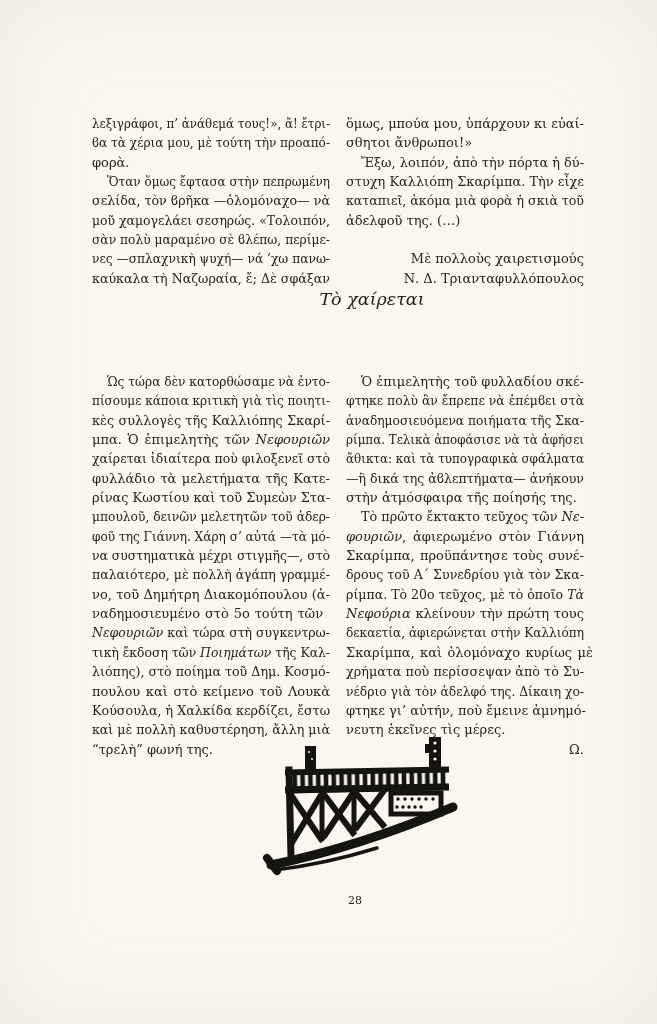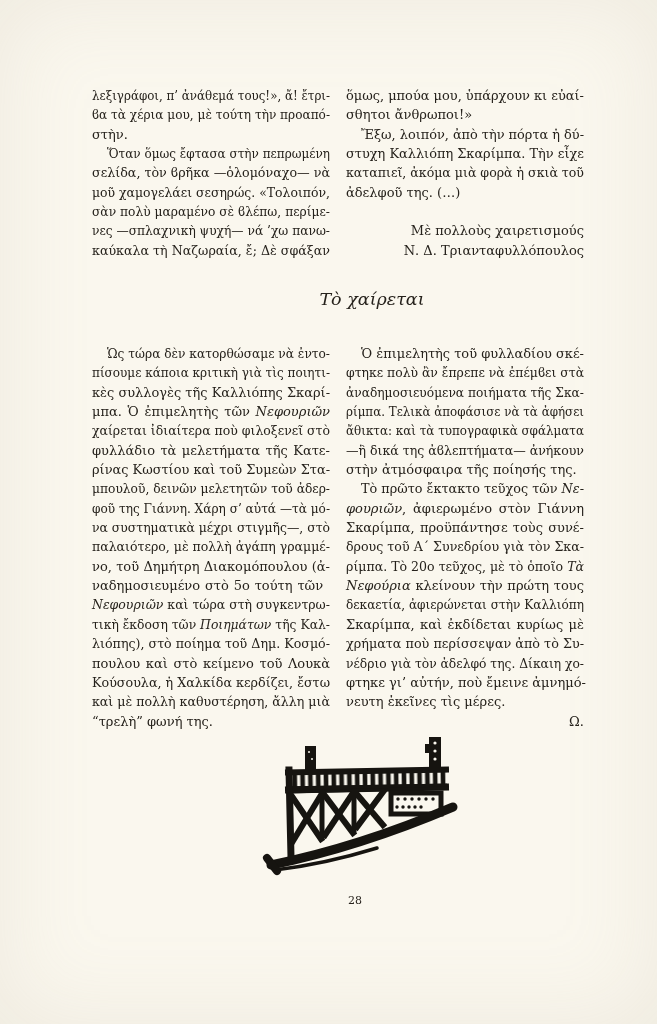--- a/index.html
+++ b/index.html
@@ -9,21 +9,21 @@
     margin:0 auto;
     background:#faf7ee;
     box-shadow:inset 0 0 90px rgba(190,178,155,.18);
     font-family:"DejaVu Serif","Liberation Serif",serif;
     color:#26221c;
     overflow:hidden;
   }
   .cols{position:absolute;left:92px;width:492px;display:flex;gap:16px;}
   .cols.top{top:86px;}
   .cols.body{top:344px;}
-  .col{width:238px;}
+  .col{width:238px;margin-top:28px;}
   .tl{height:19.35px;line-height:19.35px;font-size:13px;white-space:nowrap;overflow:visible;}
   .tl.indent{padding-left:15px;}
   .tl.right{text-align:right;text-decoration:underline;}
   .fit{display:inline-block;white-space:nowrap;}
   .closing{margin-top:19.35px;}
   .heading{
     position:absolute;top:287px;left:126px;width:492px;
     text-align:center;font-style:italic;font-size:17.5px;line-height:24px;
   }
   .pageno{position:absolute;top:891px;left:348px;font-size:11px;line-height:20px;}
@@ -32,21 +32,21 @@
 </style>
 </head>
 <body>
 
 <div class="page">
 
   <div class="cols top">
     <div class="col">
         <div class="tl"><span class="fit" style="transform-origin: left center; transform: scaleX(0.911932);">λεξιγράφοι, π’ ἀνάθεμά τους!», ἄ! ἔτρι-</span></div>
         <div class="tl"><span class="fit" style="transform-origin: left center; transform: scaleX(0.931621);">ϐα τὰ χέρια μου, μὲ τούτη τὴν προαπό-</span></div>
-        <div class="tl end"><span class="fit">στὴν.</span></div>
+        <div class="tl end"><span class="fit">φορὰ.</span></div>
         <div class="tl indent"><span class="fit" style="transform-origin: left center; transform: scaleX(0.923395);">Ὅταν ὅμως ἔφτασα στὴν πεπρωμένη</span></div>
         <div class="tl"><span class="fit" style="transform-origin: left center; transform: scaleX(0.974287);">σελίδα, τὸν ϐρῆκα —ὁλομόναχο— νὰ</span></div>
         <div class="tl"><span class="fit" style="transform-origin: left center; transform: scaleX(0.956544);">μοῦ χαμογελάει σεσηρώς. «Τολοιπόν,</span></div>
         <div class="tl"><span class="fit" style="transform-origin: left center; transform: scaleX(0.942341);">σὰν πολὺ μαραμένο σὲ ϐλέπω, περίμε-</span></div>
         <div class="tl"><span class="fit" style="transform-origin: left center; transform: scaleX(0.940363);">νες —σπλαχνικὴ ψυχή— νά ’χω πανω-</span></div>
         <div class="tl end"><span class="fit" style="transform-origin: left center; transform: scaleX(0.971738);">καύκαλα τὴ Ναζωραία, ἔ; Δὲ σφάξαν</span></div>
       </div>
     <div class="col">
       <div>
           <div class="tl"><span class="fit" style="transform-origin: left center; transform: scaleX(0.994645);">ὅμως, μπούα μου, ὑπάρχουν κι εὐαί-</span></div>
@@ -97,21 +97,21 @@
           <div class="tl"><span class="fit" style="transform-origin: left center; transform: scaleX(0.916652);">ἄθικτα: καὶ τὰ τυπογραφικὰ σφάλματα</span></div>
           <div class="tl"><span class="fit" style="transform-origin: left center; transform: scaleX(0.964783);">—ἢ δικά της ἀϐλεπτήματα— ἀνήκουν</span></div>
           <div class="tl end"><span class="fit">στὴν ἀτμόσφαιρα τῆς ποίησής της.</span></div>
           <div class="tl indent"><span class="fit" style="transform-origin: left center; transform: scaleX(0.984751);">Τὸ πρῶτο ἔκτακτο τεῦχος τῶν <i>Νε-</i></span></div>
           <div class="tl"><span class="fit" style="word-spacing: 2.74479px;"><i>φουριῶν</i>, ἀφιερωμένο στὸν Γιάννη</span></div>
           <div class="tl"><span class="fit" style="word-spacing: 1.03646px;">Σκαρίμπα, προϋπάντησε τοὺς συνέ-</span></div>
           <div class="tl"><span class="fit" style="transform-origin: left center; transform: scaleX(0.970748);">δρους τοῦ Α΄ Συνεδρίου γιὰ τὸν Σκα-</span></div>
           <div class="tl"><span class="fit" style="transform-origin: left center; transform: scaleX(0.965885);">ρίμπα. Τὸ 20ο τεῦχος, μὲ τὸ ὁποῖο <i>Τὰ</i></span></div>
           <div class="tl"><span class="fit" style="word-spacing: 0.542969px;"><i>Νεφούρια</i> κλείνουν τὴν πρώτη τους</span></div>
           <div class="tl"><span class="fit" style="transform-origin: left center; transform: scaleX(0.931678);">δεκαετία, ἀφιερώνεται στὴν Καλλιόπη</span></div>
-          <div class="tl"><span class="fit" style="word-spacing: 1.25px;">Σκαρίμπα, καὶ ἐκδίδεται κυρίως μὲ</span></div>
+          <div class="tl"><span class="fit" style="word-spacing: 1.25px;">Σκαρίμπα, καὶ ὁλομόναχο κυρίως μὲ</span></div>
           <div class="tl"><span class="fit" style="transform-origin: left center; transform: scaleX(0.981507);">χρήματα ποὺ περίσσεψαν ἀπὸ τὸ Συ-</span></div>
           <div class="tl"><span class="fit" style="transform-origin: left center; transform: scaleX(0.945676);">νέδριο γιὰ τὸν ἀδελφό της. Δίκαιη χο-</span></div>
           <div class="tl"><span class="fit" style="transform-origin: left center; transform: scaleX(0.999147);">φτηκε γι’ αὐτήν, ποὺ ἔμεινε ἀμνημό-</span></div>
           <div class="tl end"><span class="fit">νευτη ἐκεῖνες τὶς μέρες.</span></div>
         </div>
       <div class="tl right"><span class="fit">Ω.</span></div>
     </div>
   </div>
 
   <svg class="illustration" viewBox="0 0 206 141" aria-hidden="true">

